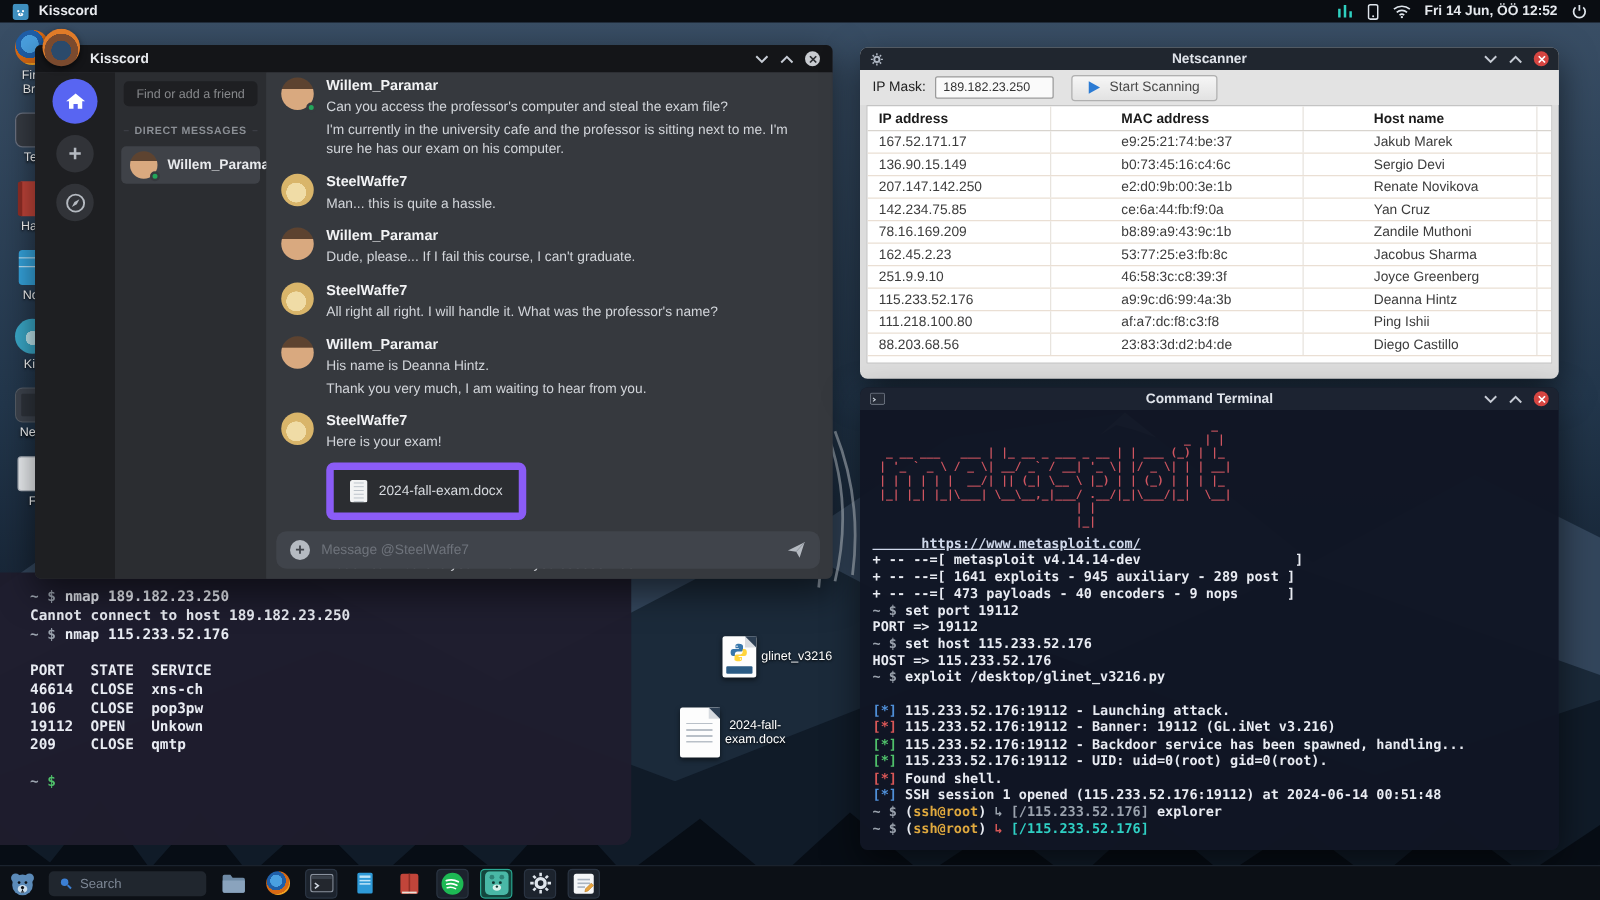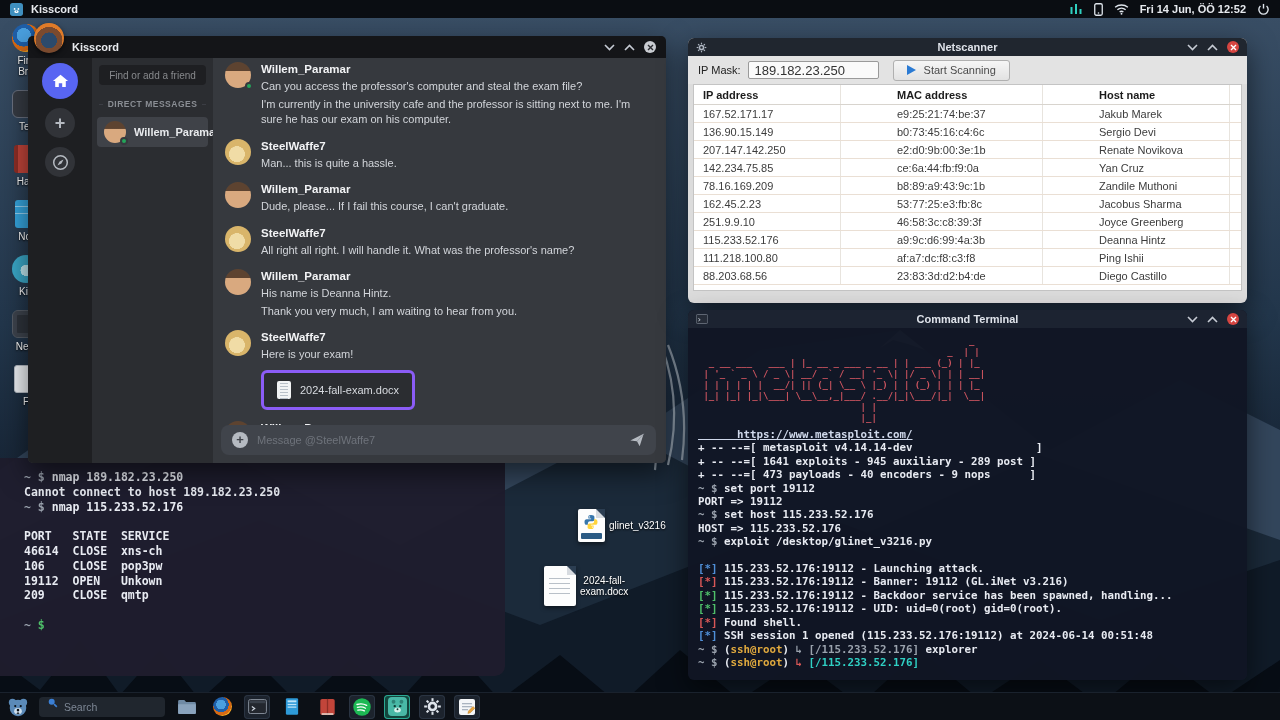--- a/index.html
+++ b/index.html
@@ -68,54 +68,54 @@
      background:linear-gradient(#5d4330 34%, #d9a97f 36%); }
   .cavatar.small { width:22px; height:22px; }
   .av-doge { background:radial-gradient(circle at 46% 58%, #f0dca6 0 38%, #d9b56a 39% 80%, #c7a052 81%); }
   .odot { position:absolute; right:-2px; bottom:-2px; width:8px; height:8px; border-radius:50%; background:#23a55a; border:2.5px solid #36393e; }
   .kc-chat { position:absolute; left:185px; top:22px; right:0; bottom:0; background:#36393e; border-radius:0 0 5px 0; overflow:hidden; }
   .chat-scroll { padding:2px 14px 46px 12px; }
   .mgroup { display:flex; gap:10px; margin-top:11px; }
   .mgroup:first-child { margin-top:2px; }
   .mauthor { color:#f2f3f5; font-size:11.5px; font-weight:700; line-height:15px; }
   .mtext { color:#d2d5da; font-size:11px; line-height:15.5px; margin-top:2px; max-width:395px; }
-  .attach { margin-top:7px; display:inline-flex; align-items:center; gap:9px; background:#2b2d31; border:3px solid #8b5cf6; border-radius:6px; padding:8px 13px; }
+  .attach { margin-top:7px; display:inline-flex; align-items:center; gap:9px; background:#2b2d31; border:6px solid #8b5cf6; border-radius:6px; padding:8px 13px; }
   .fico { width:14px; height:18px; background:#f2f3f4; border-radius:2px; flex:none;
      background-image:linear-gradient(#b9c0c8 0 1px, transparent 1px); background-size:8px 3px; background-position:3px 5px; background-repeat:repeat-y; }
   .fname { color:#d7dadf; font-size:11px; }
   .chat-input { position:absolute; left:8px; right:10px; bottom:8px; height:30px; background:#40444b; border-radius:8px; display:flex; align-items:center; padding:0 11px; gap:9px; }
   .plusc { width:16px; height:16px; border-radius:50%; background:#b5bac1; color:#40444b; font-size:13px; line-height:15px; text-align:center; font-weight:700; flex:none; }
   .msg-input { flex:1; background:transparent; border:0; outline:none; color:#dbdee1; font-size:11px; font-family:"Liberation Sans",sans-serif; }
   .msg-input::placeholder { color:#6e737b; }
 
   
   .netscanner { left:688px; top:38px; width:559px; height:265px; background:#dcdcdc; }
   .ns-titlebar { background:#20262f; }
   .ns-toolbar { height:28px; display:flex; align-items:center; padding:0 10px; background:#e3e3e3; font-size:11px; color:#222; }
-  .ns-input { width:131px; height:18px; background:#fafafa; border:1px solid #9a9a9a; border-radius:2px; font-size:13px; color:#333; padding:0 6px; margin-left:7px; font-family:"Liberation Sans",sans-serif; }
+  .ns-input { width:95px; height:18px; background:#fafafa; border:1px solid #9a9a9a; border-radius:2px; font-size:10px; color:#333; padding:0 6px; margin-left:7px; font-family:"Liberation Sans",sans-serif; }
   .ns-btn { height:21px; display:flex; align-items:center; gap:8px; background:linear-gradient(#f6f6f6,#e2e2e2); border:1px solid #b0b0b0; border-radius:3px; padding:0 13px; font-size:11px; color:#4a4a4a; margin-left:14px; }
   .play { width:0; height:0; border-left:9px solid #2b7bd4; border-top:5.5px solid transparent; border-bottom:5.5px solid transparent; }
   .ns-table { position:absolute; left:5px; right:5px; top:46px; bottom:12px; background:#fff; border:1px solid #c4c4c4; overflow:hidden; }
   .nhead-row, .nrow { display:grid; grid-template-columns:147px 155px 140px 1fr; align-items:center;gap:47px; }
   .nhead-row { height:20px; border-bottom:1px solid #d8d4ce; }
   .nrow { height:18px; border-bottom:1px solid #eadfd4; }
   .ncell { padding-left:9px; font-size:11px; color:#3c3c3c; border-right:1px solid #e8e4de; height:100%; display:flex; align-items:center; overflow:hidden; }
   .ncell:last-child { border-right:none; }
   .nhead { font-weight:700; color:#1b1b1b; }
 
   
   .cmdterm { left:688px; top:310px; width:559px; height:370px; background:rgba(17,22,36,.97); }
   .ct-titlebar { background:#1c2331; }
   .ct-body { position:absolute; left:0; right:0; top:18px; bottom:0; padding:8px 0 0 10px; overflow:hidden; font-family:"DejaVu Sans Mono",monospace; border-radius:0 0 6px 6px; }
   .ascii { color:#cf5560; font-size:9px; line-height:11px; font-weight:600; font-family:"DejaVu Sans Mono",monospace; margin-bottom:4px; }
   .ct-body .trow { font-size:10.8px; line-height:13.4px; font-weight:600; }
 
   
   .taskbar { position:absolute; left:0; right:0; bottom:0; height:28px; background:#0c1016; border-top:1px solid #1a222d; display:flex; align-items:center; padding:0 6px; gap:9px; z-index:50; }
-  .tb-search { width:126px; height:20px; background:#20262e; border-radius:4px; display:flex; gap:6px; padding:0 8px; }
+  .tb-search { width:126px; height:20px; background:#20262e; border-radius:4px; display:flex; align-items:center; gap:6px; padding:0 8px; }
   .tb-search input { flex:1; width:70px; background:transparent; border:0; outline:none; font-size:10.5px; color:#aeb6c2; font-family:"Liberation Sans",sans-serif; }
   .tb-search input::placeholder { color:#7d8795; }
   .tile { width:26px; height:24px; border-radius:4px; display:flex; align-items:center; justify-content:center; flex:none; }
   .tile.active { background:#1c232d; box-shadow:inset 0 0 0 1px #2a3442; }
   .tile.focused { background:#13463d; box-shadow:inset 0 0 0 1px #2aa893; }
 </style>
 </head>
 <body>
 
 <div class="desktop">

